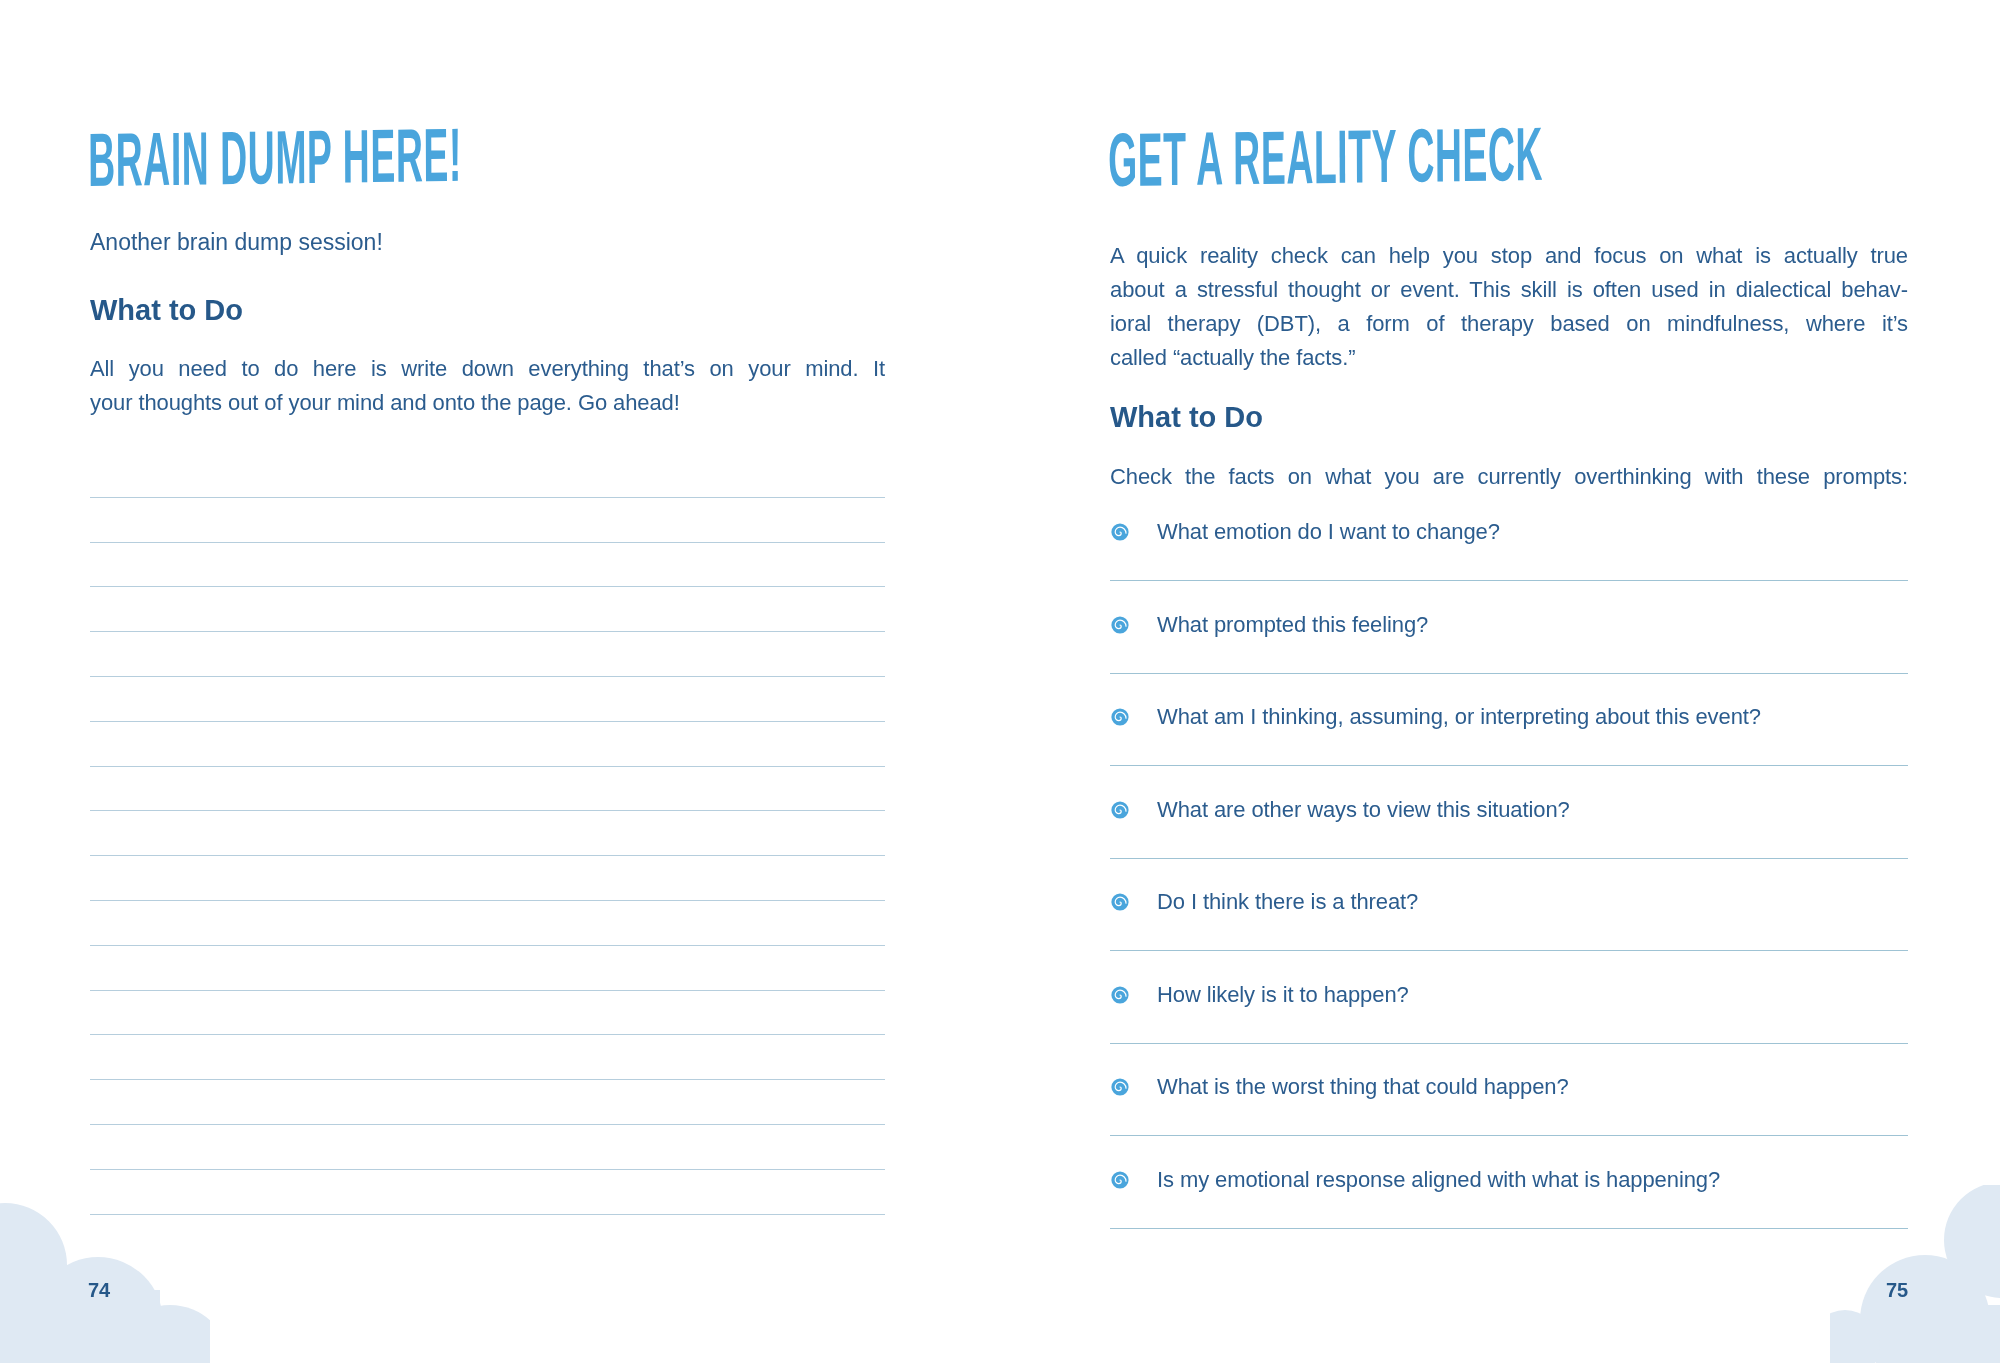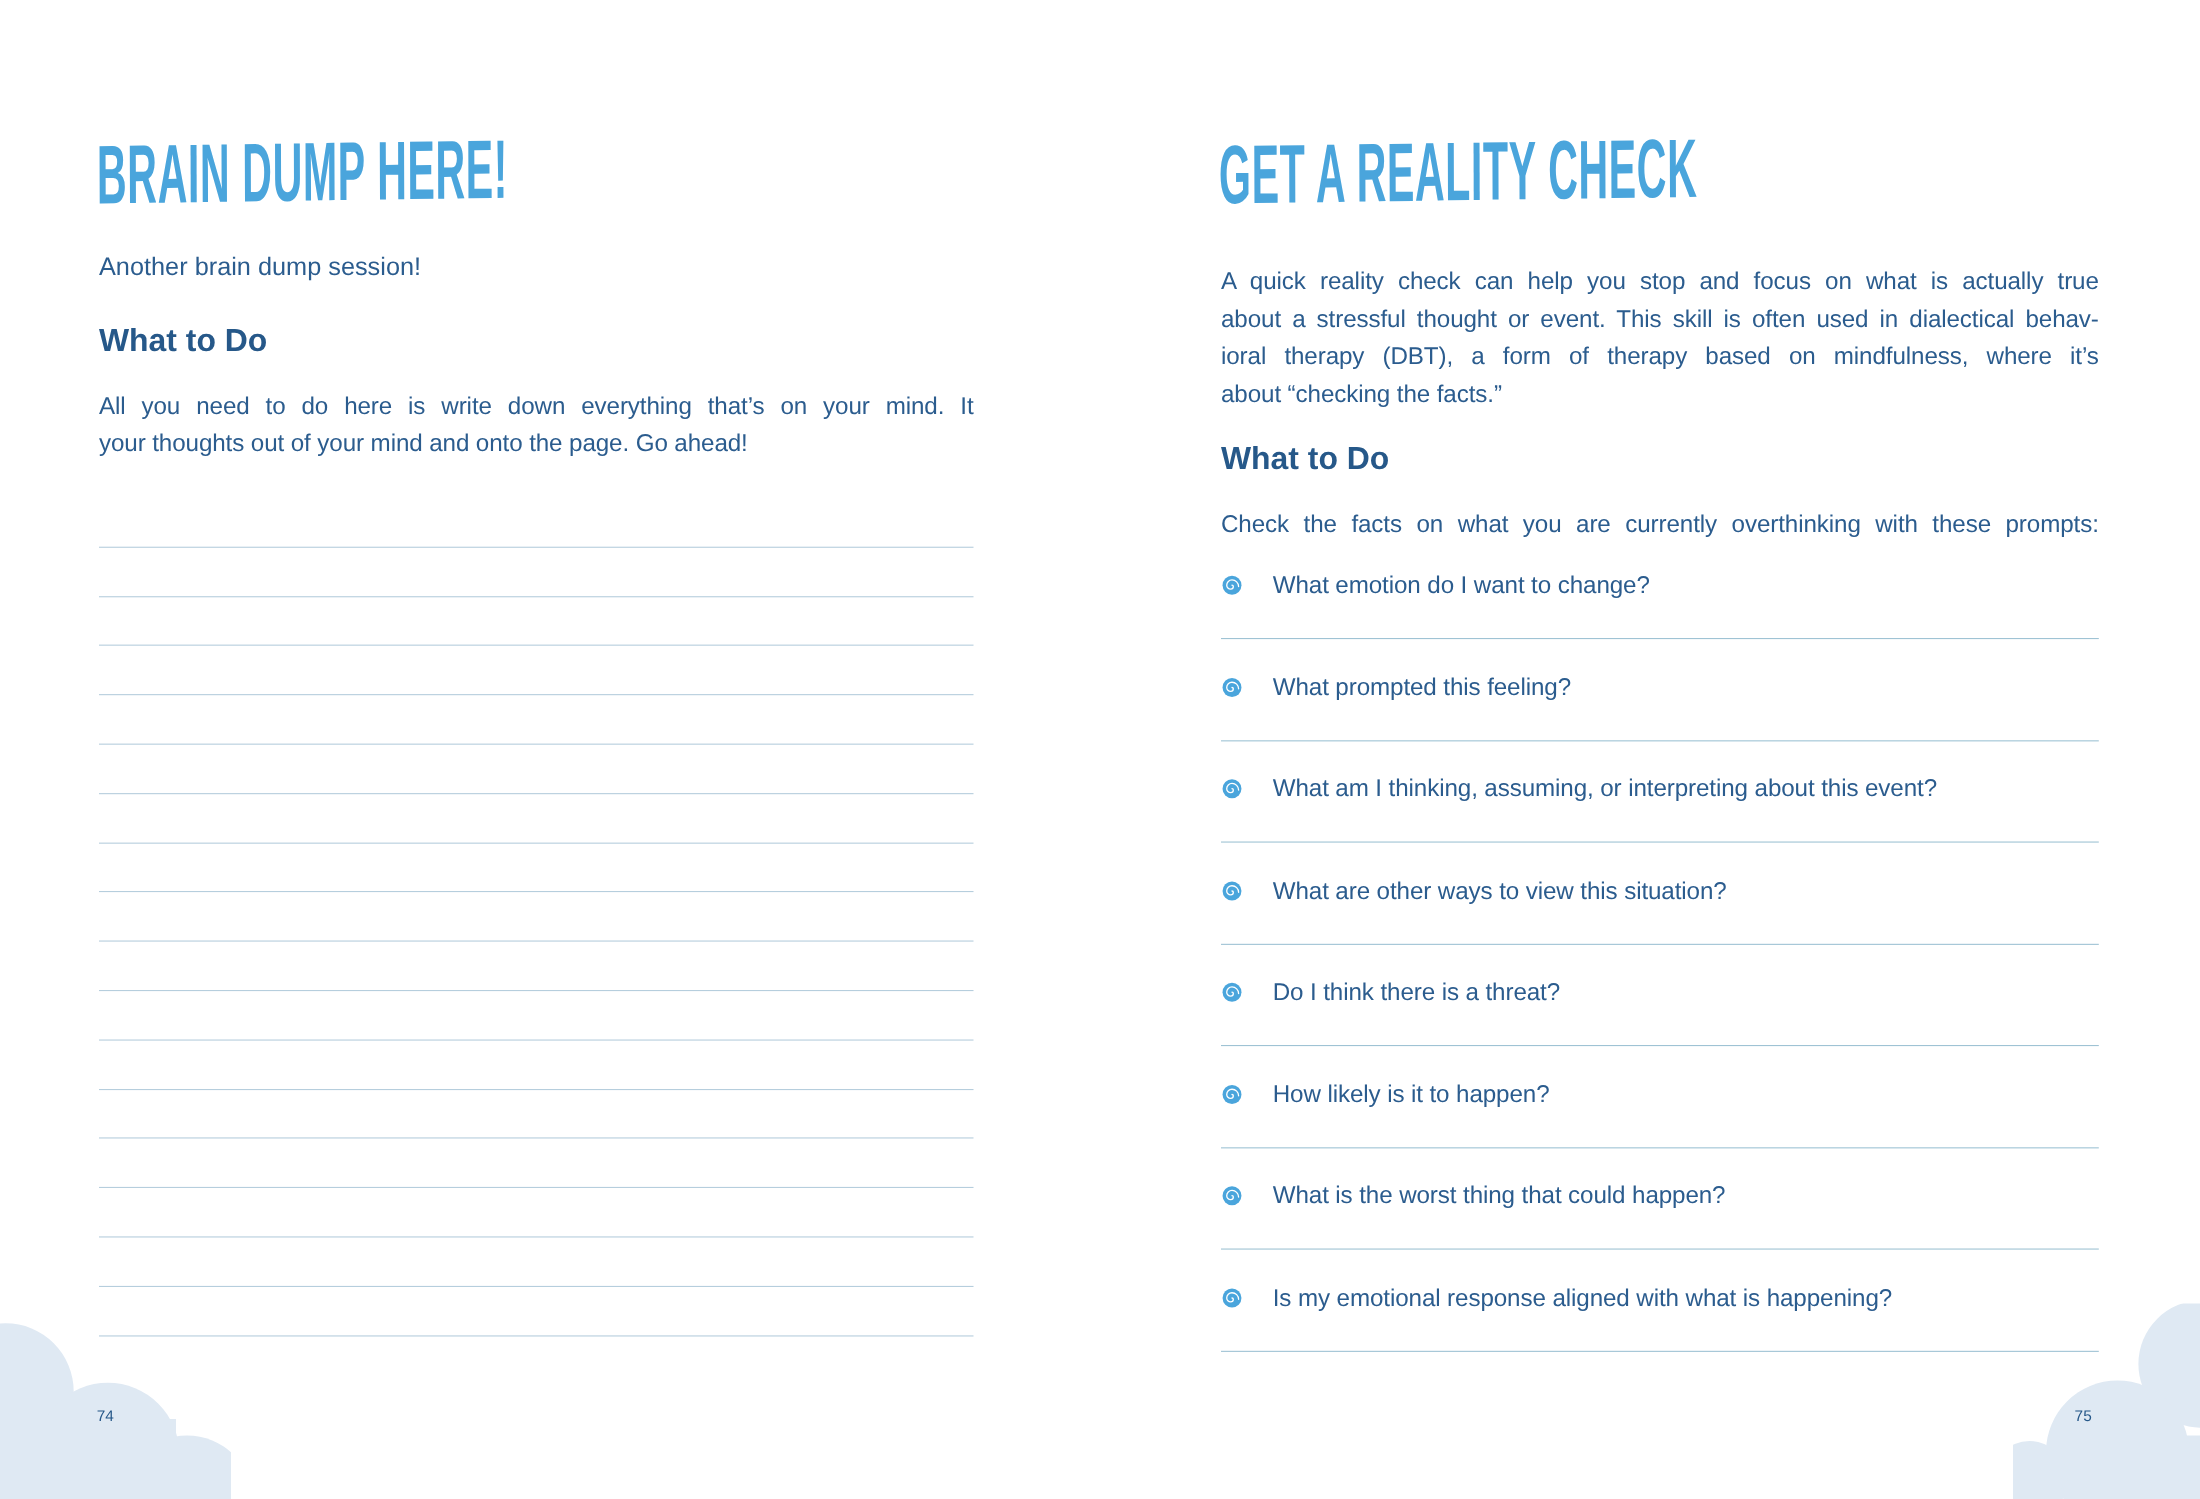--- a/index.html
+++ b/index.html
@@ -107,22 +107,22 @@
     position: absolute;
     font-size: 22px;
     line-height: 30px;
     letter-spacing: -0.1px;
     text-align: justify;
     text-align-last: justify;
   }
 
   .page-number {
     position: absolute;
-    font-size: 14px;
-    font-weight: 400;
+    font-size: 20px;
+    font-weight: 700;
     color: var(--heading-blue, #265889);
     z-index: 3;
   }
 
   .cloud {
     position: absolute;
     z-index: 1;
   }
 </style>
 </head>
@@ -160,21 +160,21 @@
       <div class="ruled-line"></div>
       <div class="ruled-line"></div>
     </div>
 
   <div class="hand-title" style="left:1108px; top:122px;">GET A REALITY CHECK</div>
 
   <div class="para" style="left:1110px; top:239px; width:798px;">
     <div class="pline just">A quick reality check can help you stop and focus on what is actually true</div>
     <div class="pline just">about a stressful thought or event. This skill is often used in dialectical behav-</div>
     <div class="pline just">ioral therapy (DBT), a form of therapy based on mindfulness, where it’s</div>
-    <div class="pline">about “checking the facts.”</div>
+    <div class="pline">called “actually the facts.”</div>
   </div>
 
   <div class="section-heading" style="left:1110px; top:399px;">What to Do</div>
 
   <div class="single-line" style="left:1110px; top:462px; width:798px;">Check the facts on what you are currently overthinking with these prompts:</div>
 
   <ul class="prompt-list">
   <li class="prompt-item">
     <div class="prompt-row">
       <span class="swirl">

